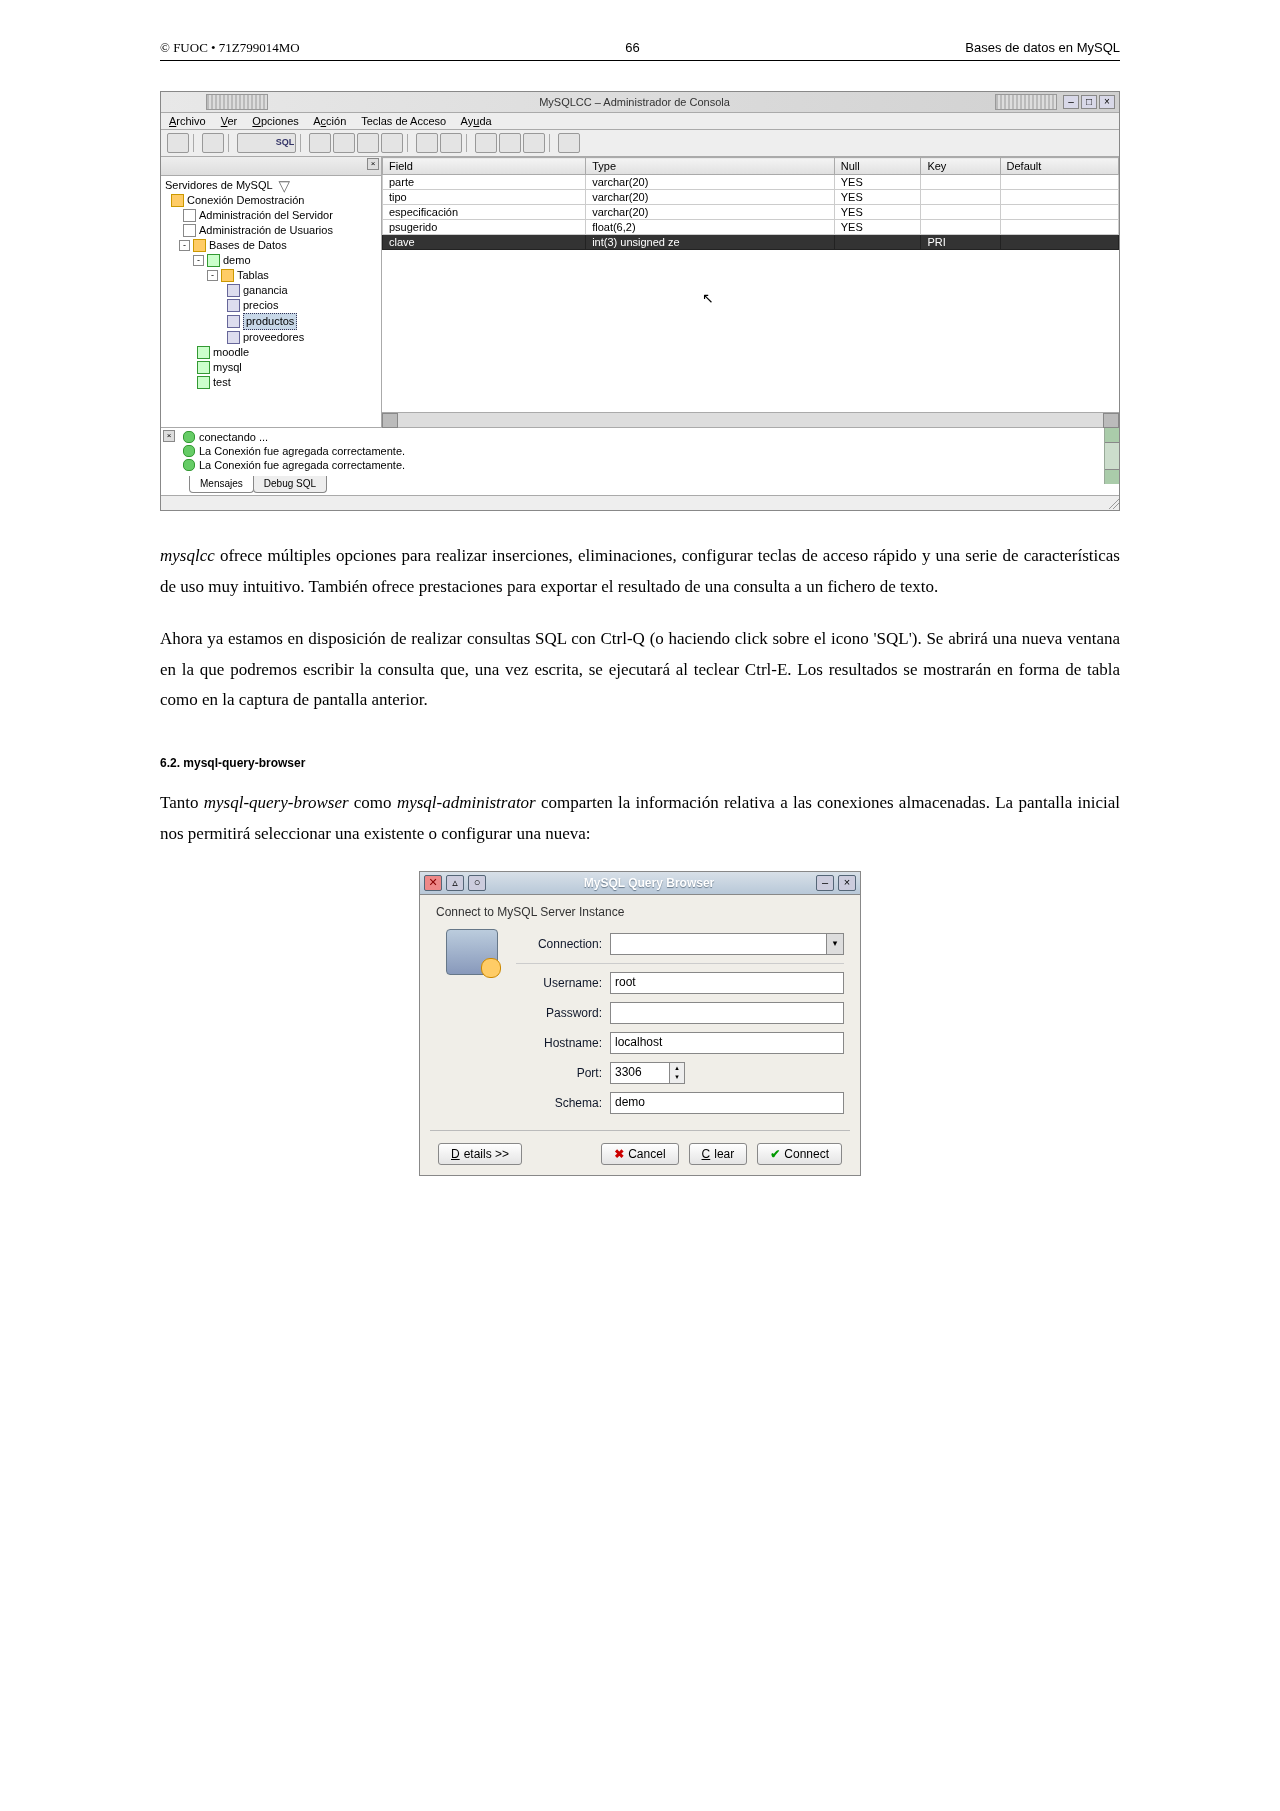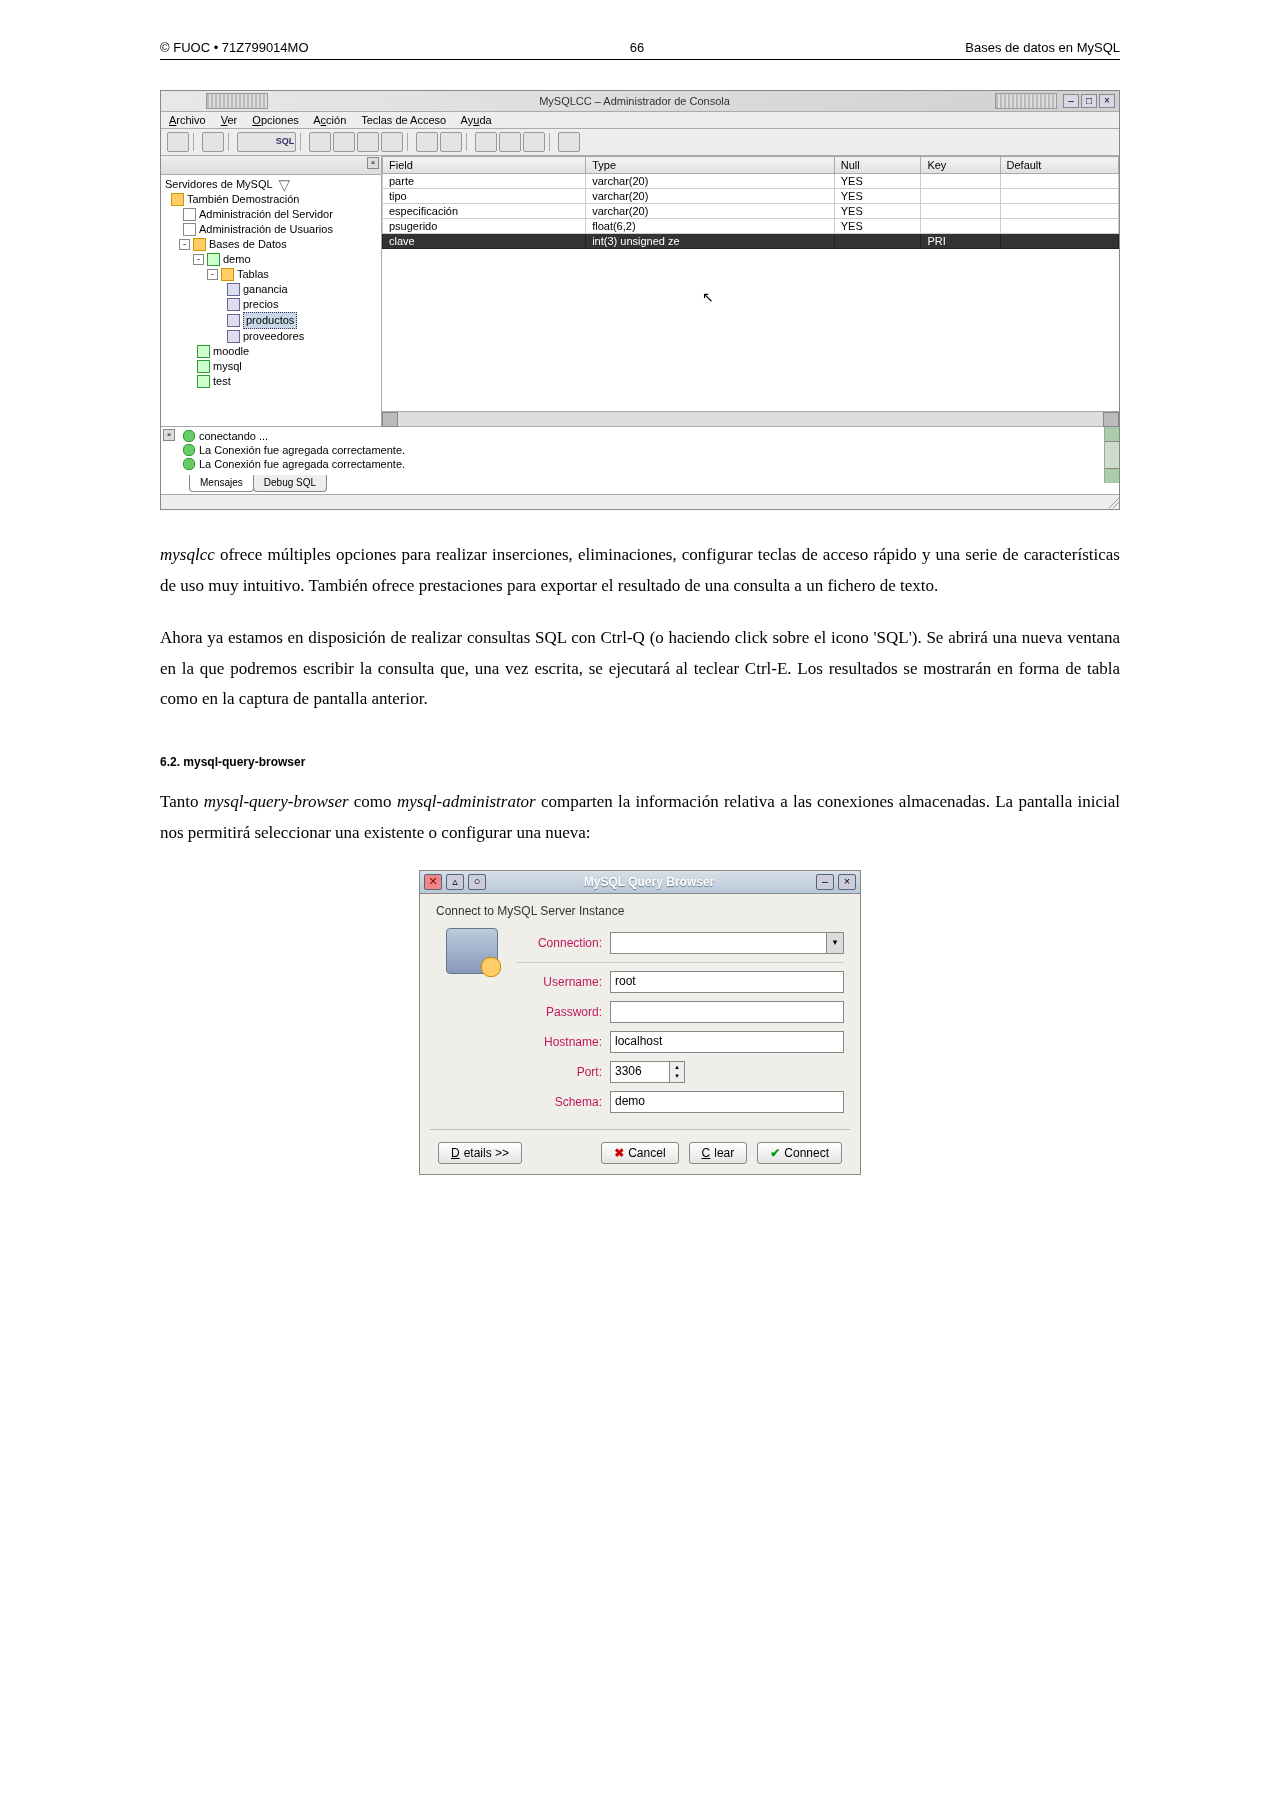--- a/index.html
+++ b/index.html
@@ -15,21 +15,21 @@
   padding: 40px 60px 80px 60px;
 }
 .header {
   display: flex;
   justify-content: space-between;
   border-bottom: 1px solid #000;
   font-size: 13px;
   padding-bottom: 4px;
   margin-bottom: 30px;
 }
-.header-left { font-family: Liberation Sans, sans-serif; }
+.header-left { font-family: Liberation Serif, serif; }
 .header-center { font-family: Arial, sans-serif; }
 .header-right { font-family: Arial, sans-serif; }
 
 
 .screenshot1 {
   border: 1px solid #888;
   font-family: Tahoma, Arial, sans-serif;
   font-size: 11px;
   background: #eee;
   margin-bottom: 30px;
@@ -126,21 +126,21 @@
 .ss2-tbtn.g { background:#ccd;}
 .ss2-title { flex:1; text-align:center; font-weight:bold; color:#fff; text-shadow:0 1px 1px #678;}
 .ss2-right { display:flex; margin-right:4px;}
 .ss2-body { padding: 10px 16px 6px 16px;}
 .ss2-h { font-size:12px; color:#333; margin-bottom:8px;}
 .ss2-iconrow { display:flex; margin-bottom:6px;}
 .ss2-icon { width:50px; height:44px; margin:2px 18px 0 10px; background:linear-gradient(#bcd,#89b); border:1px solid #678; border-radius:4px; position:relative;}
 .ss2-icon::after { content:""; position:absolute; right:-4px; bottom:-4px; width:18px; height:18px; background:#fc6; border:1px solid #c80; border-radius:9px;}
 .ss2-formcol { flex:1;}
 .ss2-row { display:flex; align-items:center; margin:4px 0; height:26px;}
-.ss2-label { width:86px; text-align:right; margin-right:8px; color:#be185d;}
+.ss2-label { width:86px; text-align:right; margin-right:8px; color:#0f172a;}
 .ss2-input { flex:1; height:20px; border:1px solid #888; background:#fff; padding:0 4px; line-height:19px;}
 .ss2-combo { display:flex;}
 .ss2-combo .arrow { width:16px; height:20px; border:1px solid #888; border-left:none; background:#ddd; text-align:center; line-height:19px; font-size:9px;}
 .ss2-spinner { display:flex;}
 .ss2-spinner .spinbox { width:50px; height:20px; border:1px solid #888; background:#fff; padding:0 4px; line-height:19px;}
 .ss2-spinner .spn { width:14px; height:20px; border:1px solid #888; border-left:none; background:#eee; font-size:7px; line-height:9px; text-align:center;}
 .ss2-hr { border-top:1px solid #bbb; margin:10px -6px 8px -6px;}
 .ss2-buttons { display:flex; justify-content:space-between; align-items:center; padding:4px 2px;}
 .ss2-btn { border:1px solid #888; background:linear-gradient(#fff,#e4e4e4); padding:3px 12px; border-radius:3px; font-size:12px; display:flex; align-items:center; gap:4px;}
 .ss2-btn .xr { color:#c00; font-weight:bold;}
@@ -208,21 +208,21 @@
           <span class="ss1-tree-close">×</span>
         </div>
         <div class="tree-content">
           <div class="row">
               <span>Servidores de MySQL</span>
               <span class="tri-down">▽</span>
             </div>
           <div class="row">
               <span class="sp" style="width:6px"></span>
               <span class="ic ic-folder"></span>
-              <span>También Demostración</span>
+              <span>Conexión Demostración</span>
             </div>
           <div class="row">
               <span class="sp" style="width:18px"></span>
               <span class="ic"></span>
               <span>Administración del Servidor</span>
             </div>
           <div class="row">
               <span class="sp" style="width:18px"></span>
               <span class="ic"></span>
               <span>Administración de Usuarios</span>

